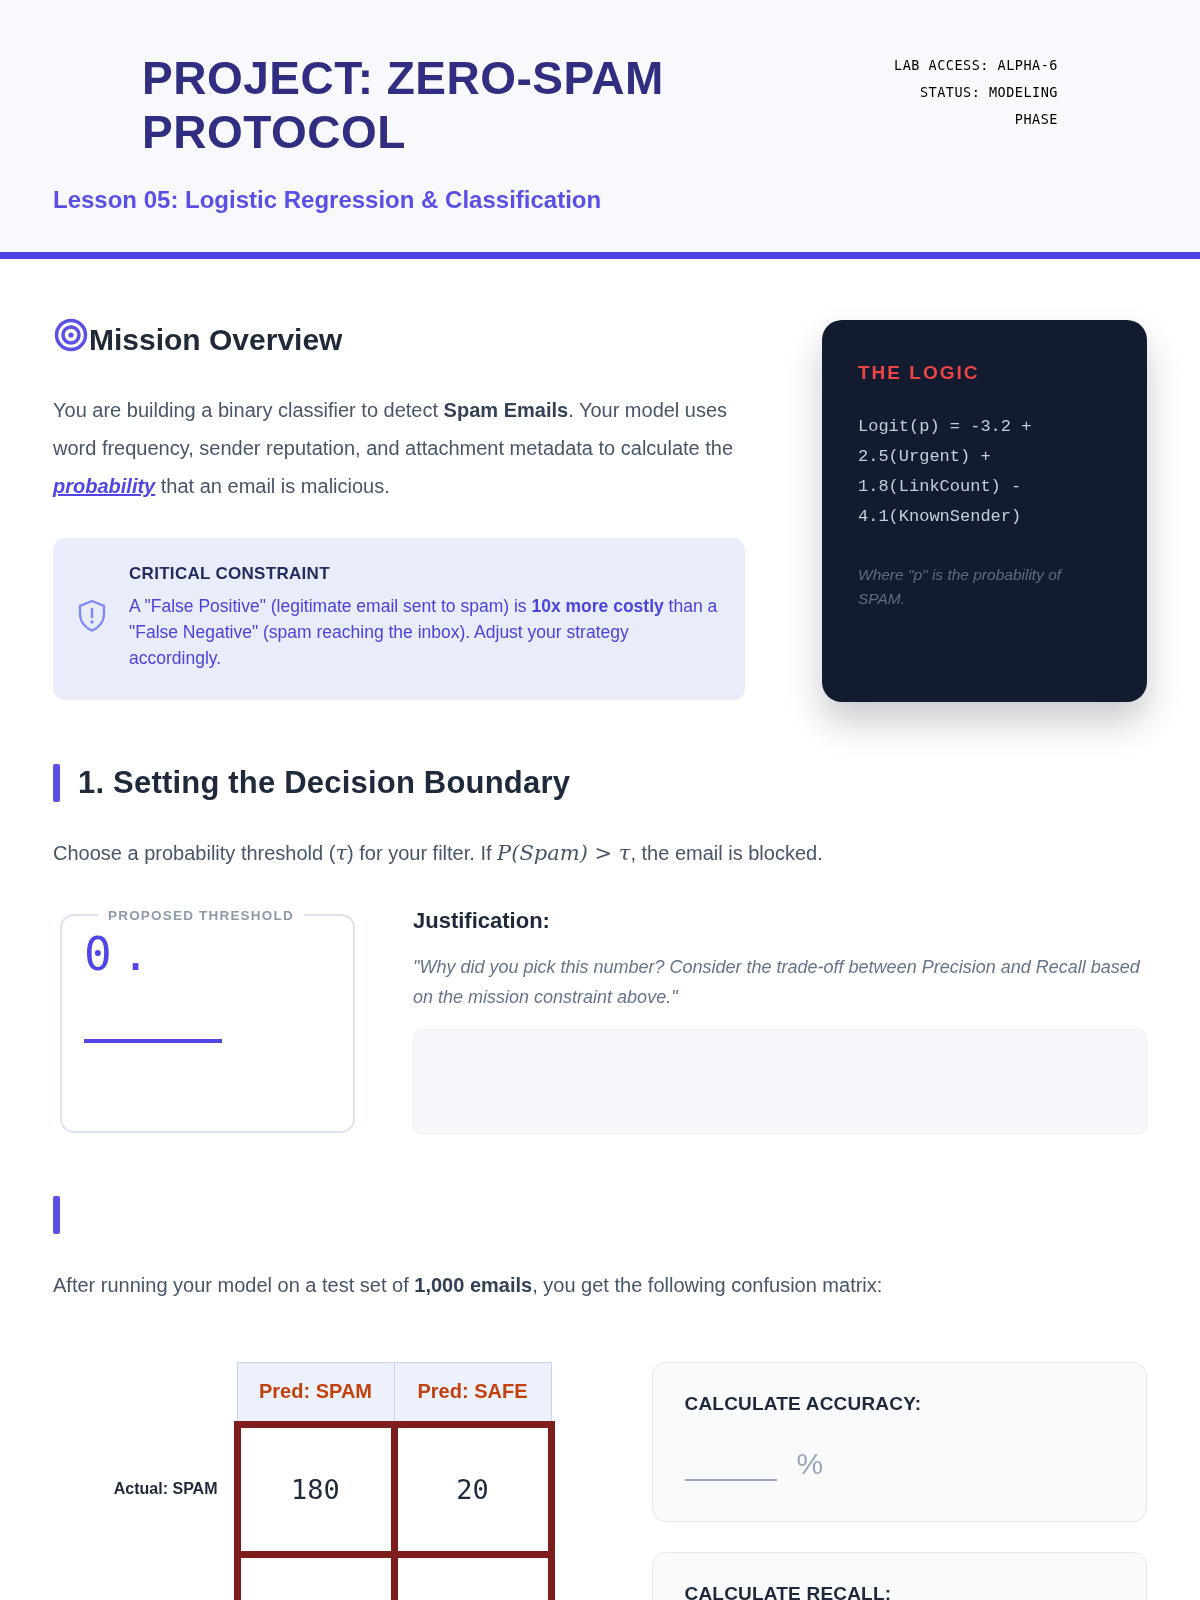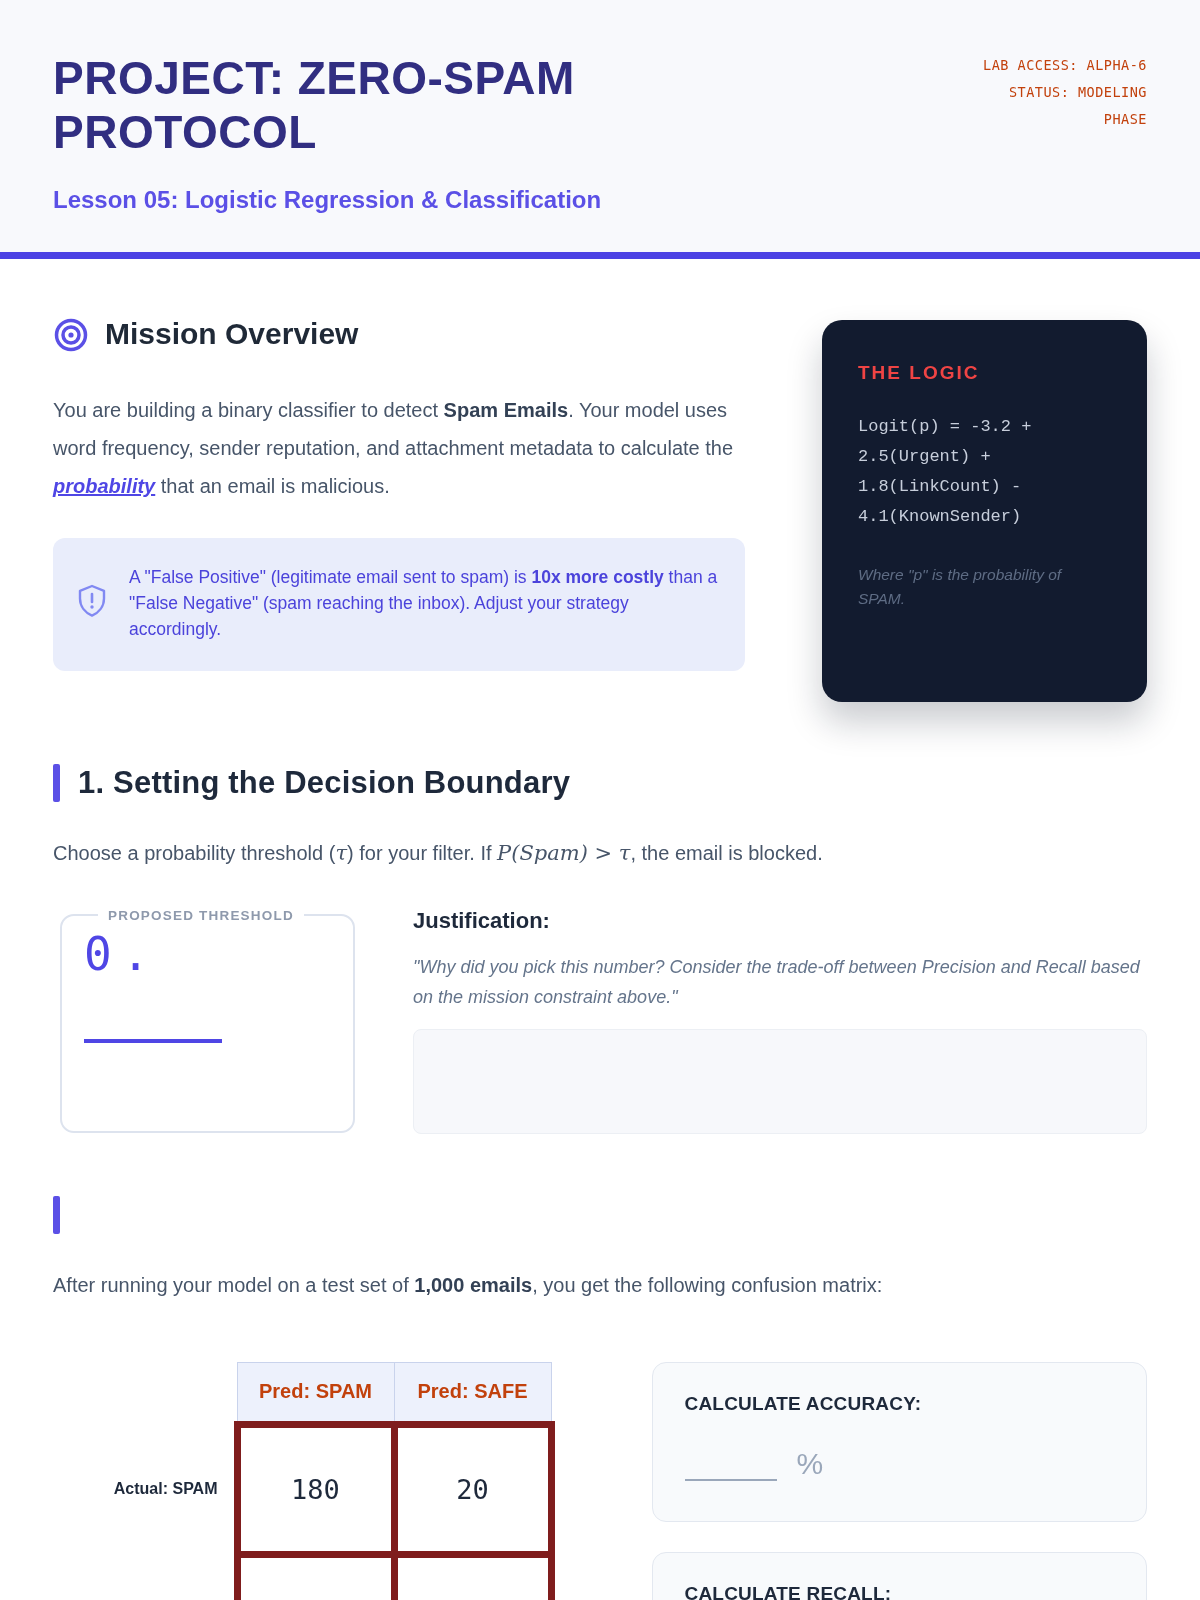--- a/index.html
+++ b/index.html
@@ -1,32 +1,32 @@
 <!DOCTYPE html>
 <html><head>
 <meta charset="utf-8">
 <style>
   * { margin:0; padding:0; box-sizing:border-box; }
   body { background:#ffffff; font-family:"Liberation Sans", sans-serif; }
   .page { position:relative; width:1200px; height:1600px; overflow:hidden; background:#ffffff; margin:0 auto; }
 
   
   .hdr { background:#f8f9fc; border-bottom:7px solid #4c42e4; padding:52px 53px 38px; }
-  .hdr-top { display:flex; justify-content:space-between; align-items:flex-start;gap:44px; }
+  .hdr-top { display:flex; justify-content:center; align-items:flex-start;gap:44px; }
   .title { width:700px; font-size:46px; line-height:1.17; font-weight:800; color:#312e81; letter-spacing:.5px; }
-  .meta { width:172px; text-align:right; font-family:"DejaVu Sans Mono", monospace; font-size:13.5px; color:#c2410c; line-height:2; letter-spacing:.5px; }
+  .meta { width:172px; text-align:right; font-family:"DejaVu Sans Mono", monospace; font-size:13.5px; color:#000000; line-height:2; letter-spacing:.5px; }
   .meta div { display:inline; }
   .subtitle { margin-top:26px; font-size:24px; font-weight:700; color:#5b50e6; }
 
   main { padding:0 53px; }
 
   
   .mission { margin-top:58px; display:flex; justify-content:space-between; align-items:flex-start; }
   .mission-left { width:692px; }
-  .m-head { display:flex; align-items:flex-start; gap:16px; }
+  .m-head { display:flex; align-items:flex-end; }
   .m-title { font-size:30px; font-weight:800; color:#1f2937; }
   .m-para { margin-top:34px; font-size:20px; line-height:1.92; color:#475569; }
   .m-para b { color:#334155; }
   .link-word { color:#4f46e5; font-weight:800; font-style:italic; text-decoration:underline; }
 
   .constraint { margin-top:32px; background:#e9edfb; border-radius:12px; padding:26px 26px 28px 22px; display:flex; align-items:center; gap:20px; }
   .c-text { flex:1; }
   .c-title { font-size:17px; font-weight:800; color:#232c5e; letter-spacing:.3px; margin-bottom:9px; }
   .c-body { font-size:17.5px; line-height:1.5; color:#4b43db; }
   .c-body b { font-weight:800; }
@@ -105,20 +105,21 @@
 
         <div class="constraint">
           <span>
             <svg width="34" height="36" viewBox="0 0 34 36" fill="none">
               <path d="M17 3 L29 7.8 V15.5 C29 23.8 23.6 29.8 17 32.6 C10.4 29.8 5 23.8 5 15.5 V7.8 Z" stroke="#8189f2" stroke-width="2.4" stroke-linejoin="round"></path>
               <line x1="17" y1="11" x2="17" y2="19" stroke="#8189f2" stroke-width="2.6" stroke-linecap="round"></line>
               <circle cx="17" cy="24" r="1.7" fill="#8189f2"></circle>
             </svg>
           </span>
           <div class="c-text">
+            <div class="c-title">CRITICAL CONSTRAINT</div>
             <div class="c-body"><span>A "False Positive" (legitimate email sent to spam) is </span><b>10x more costly</b><span> than a "False Negative" (spam reaching the inbox). Adjust your strategy accordingly.</span></div>
           </div>
         </div>
       </div>
 
       <aside class="logic-card">
         <div class="lc-title">THE LOGIC</div>
         <div class="lc-code">
           <span>Logit(p) = -3.2 +</span>
           <span>2.5(Urgent) +</span>

